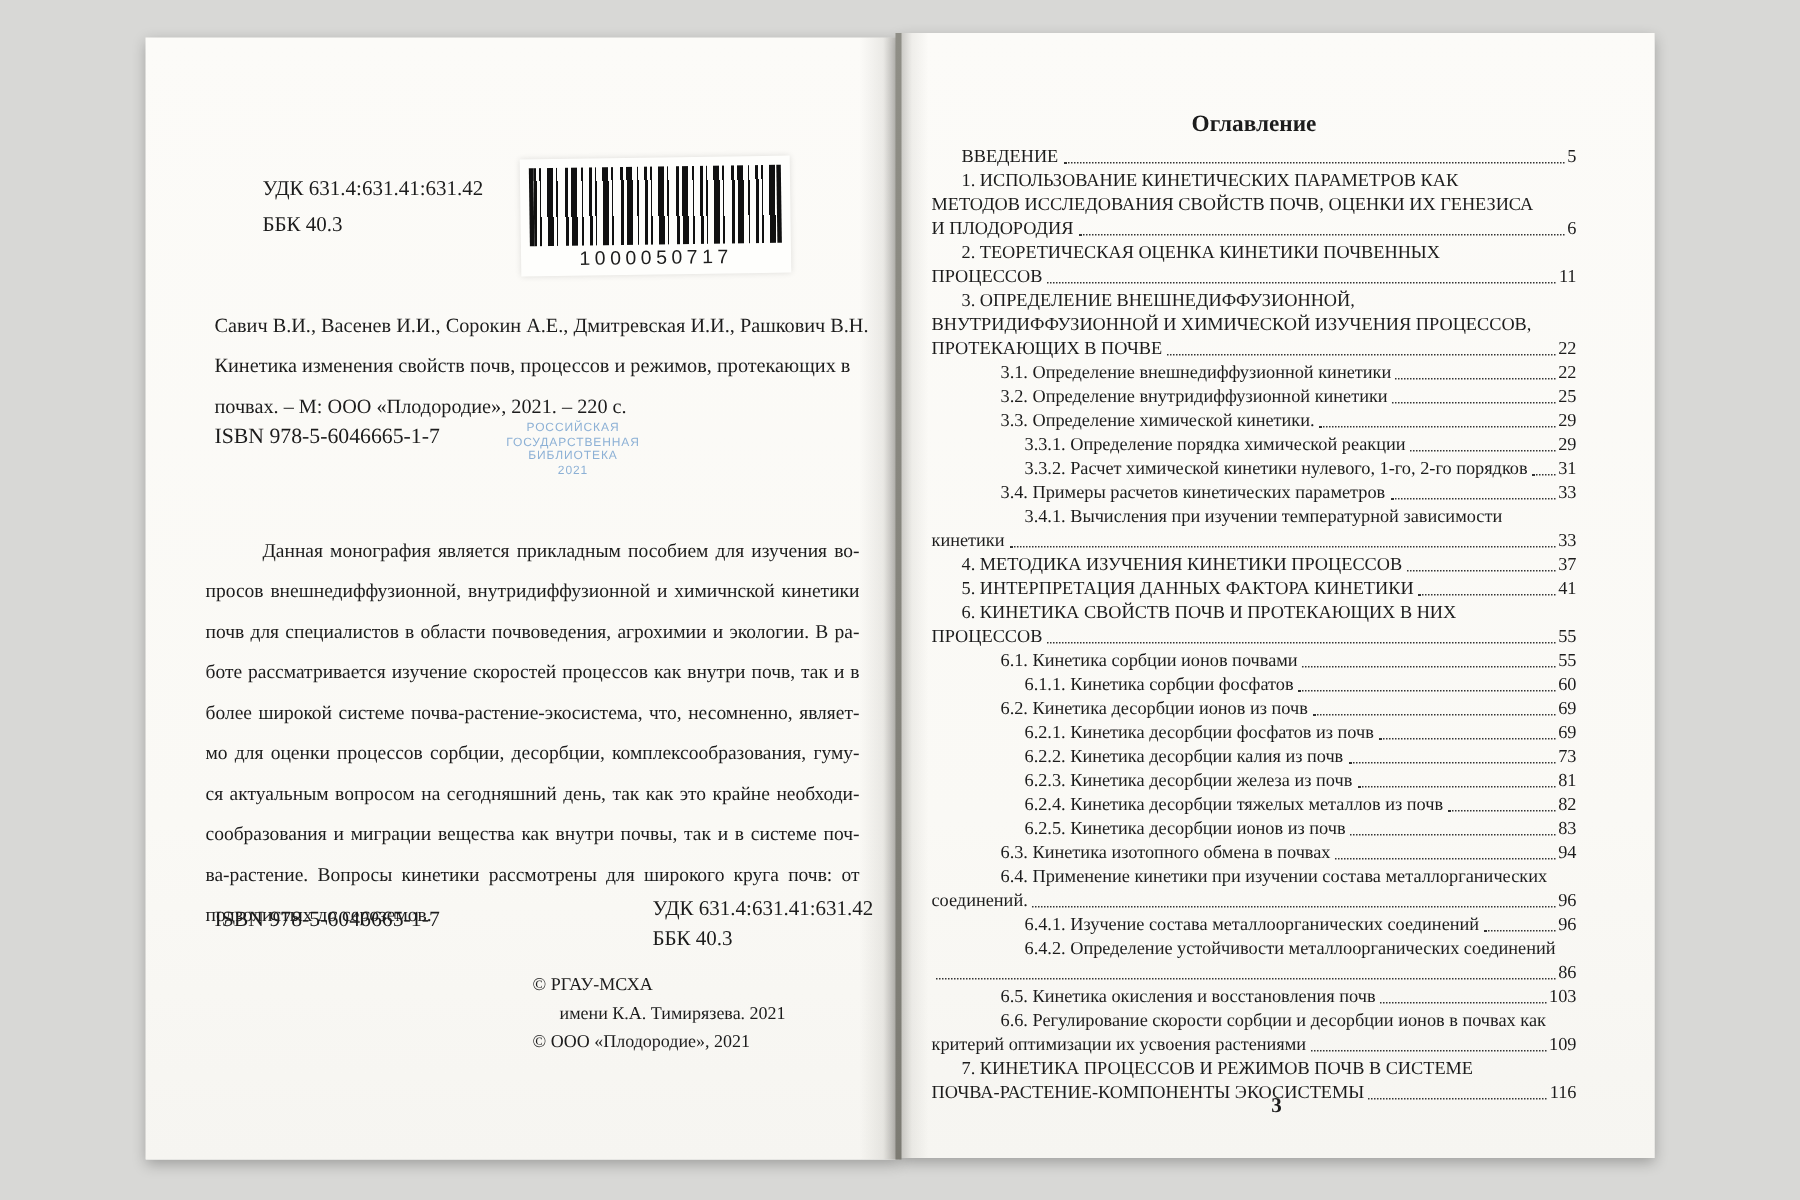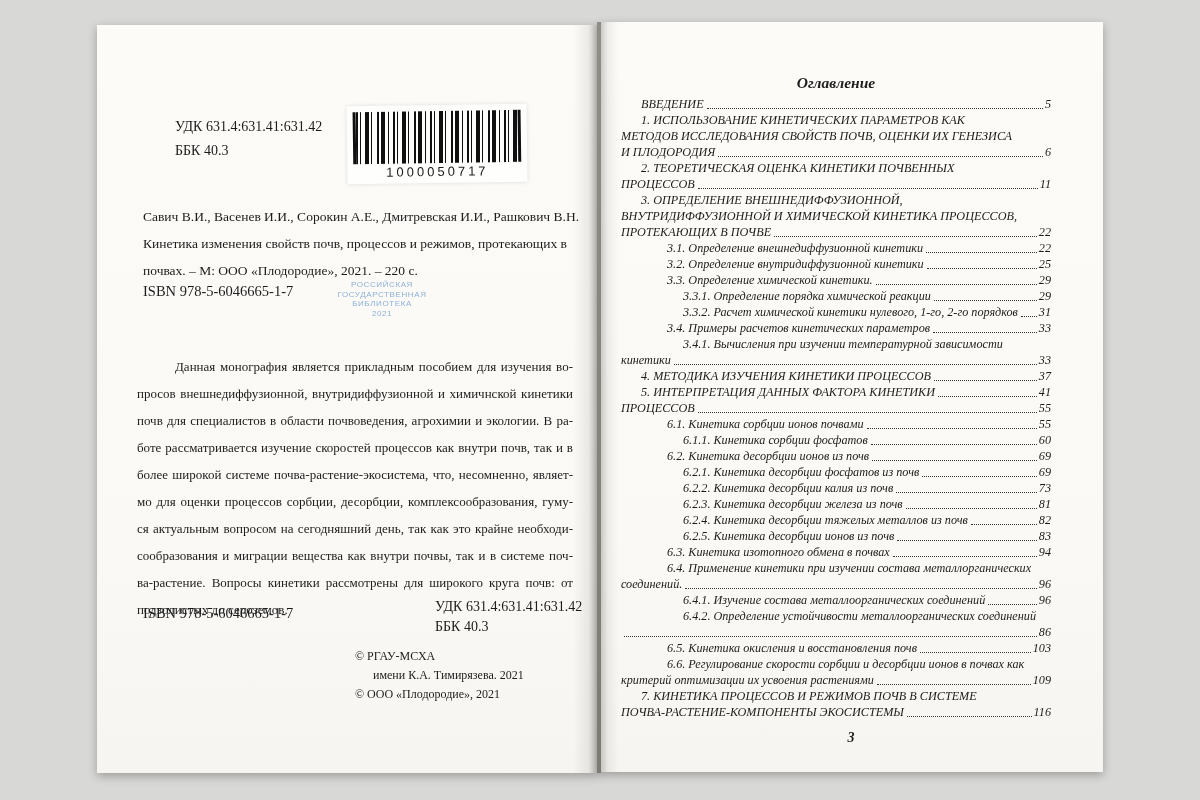--- a/index.html
+++ b/index.html
@@ -1,21 +1,21 @@
 <!DOCTYPE html>
 <html><head>
 <meta charset="utf-8">
 <style>
   html,body{margin:0;padding:0;}
   .stage{position:relative;width:1200px;height:800px;background:#d8d8d6;overflow:hidden;
          font-family:"Liberation Serif","DejaVu Serif",serif;color:#1c1c1c;}
   .page{position:absolute;background:linear-gradient(180deg,#fcfbf8 0%,#faf9f5 70%,#f6f5f1 100%);
         box-shadow:0 3px 9px rgba(0,0,0,0.28);}
   .page-left{left:97px;top:25px;width:502px;height:748px;}
-  .page-right{left:599px;top:22px;width:504px;height:750px;font-style:italic;}
+  .page-right{left:599px;top:22px;width:504px;height:750px;}
   
   .page-left::after{content:"";position:absolute;top:0;right:0;bottom:0;width:26px;
         background:linear-gradient(90deg,rgba(80,78,70,0) 0%,rgba(80,78,70,0.10) 60%,rgba(60,58,52,0.38) 100%);}
   .page-right::before{content:"";position:absolute;top:0;left:0;bottom:0;width:20px;
         background:linear-gradient(270deg,rgba(80,78,70,0) 0%,rgba(80,78,70,0.08) 55%,rgba(60,58,52,0.30) 100%);}
   .spine{position:absolute;left:597px;top:22px;width:4px;height:751px;
         background:linear-gradient(180deg,#8f8e86,#7c7b73);}
 
   
   .udk-top{position:absolute;left:78px;top:90px;font-size:14px;line-height:24px;}
@@ -139,21 +139,21 @@
         <div>
           <div class="toc-row lvl1">2. ТЕОРЕТИЧЕСКАЯ ОЦЕНКА КИНЕТИКИ ПОЧВЕННЫХ</div>
           <div class="toc-row last">
             <span class="txt">ПРОЦЕССОВ</span>
             <span class="leader"></span>
             <span class="pg">11</span>
           </div>
         </div>
         <div>
           <div class="toc-row lvl1">3. ОПРЕДЕЛЕНИЕ ВНЕШНЕДИФФУЗИОННОЙ,</div>
-          <div class="toc-row">ВНУТРИДИФФУЗИОННОЙ И ХИМИЧЕСКОЙ КИНЕТИКА ПРОЦЕССОВ,</div>
+          <div class="toc-row">ВНУТРИДИФФУЗИОННОЙ И ХИМИЧЕСКОЙ ИЗУЧЕНИЯ ПРОЦЕССОВ,</div>
           <div class="toc-row last">
             <span class="txt">ПРОТЕКАЮЩИХ В ПОЧВЕ</span>
             <span class="leader"></span>
             <span class="pg">22</span>
           </div>
         </div>
         <div>
           <div class="toc-row lvl2 last">
             <span class="txt">3.1. Определение внешнедиффузионной кинетики</span>
             <span class="leader"></span>
@@ -211,20 +211,21 @@
           </div>
         </div>
         <div>
           <div class="toc-row lvl1 last">
             <span class="txt">5. ИНТЕРПРЕТАЦИЯ ДАННЫХ ФАКТОРА КИНЕТИКИ</span>
             <span class="leader"></span>
             <span class="pg">41</span>
           </div>
         </div>
         <div>
+          <div class="toc-row lvl1">6. КИНЕТИКА СВОЙСТВ ПОЧВ И ПРОТЕКАЮЩИХ В НИХ</div>
           <div class="toc-row last">
             <span class="txt">ПРОЦЕССОВ</span>
             <span class="leader"></span>
             <span class="pg">55</span>
           </div>
         </div>
         <div>
           <div class="toc-row lvl2 last">
             <span class="txt">6.1. Кинетика сорбции ионов почвами</span>
             <span class="leader"></span>

